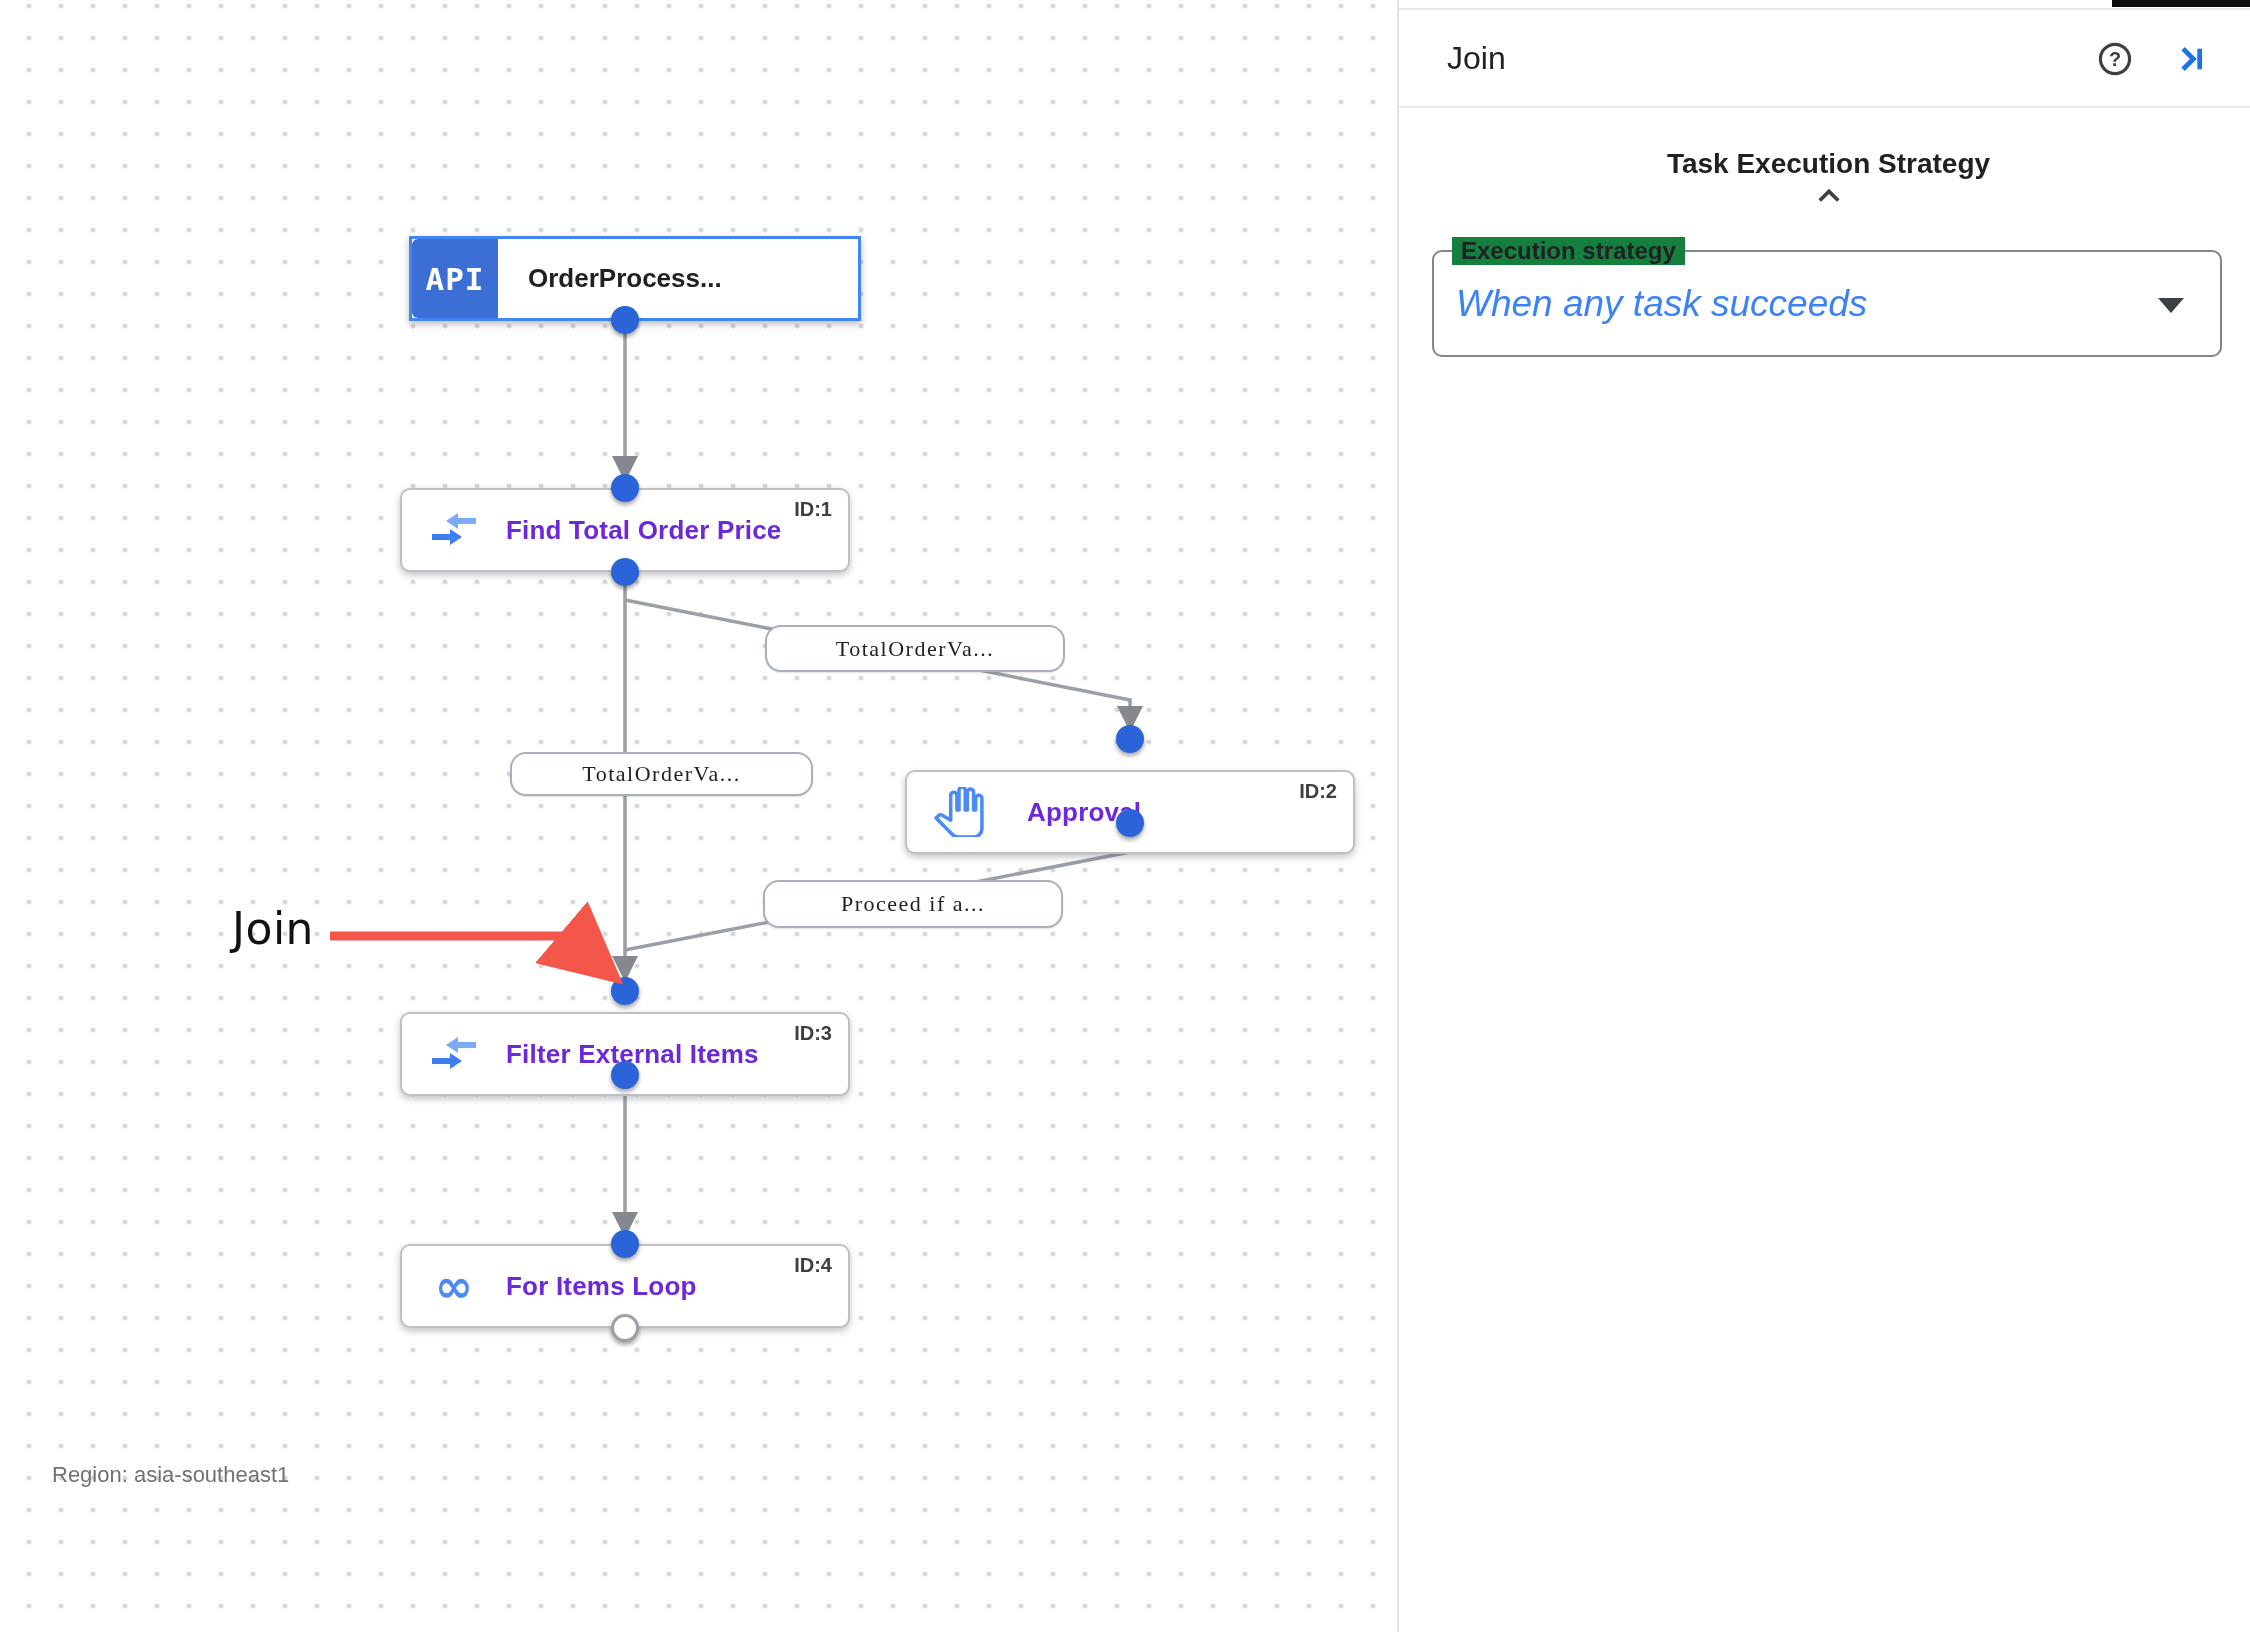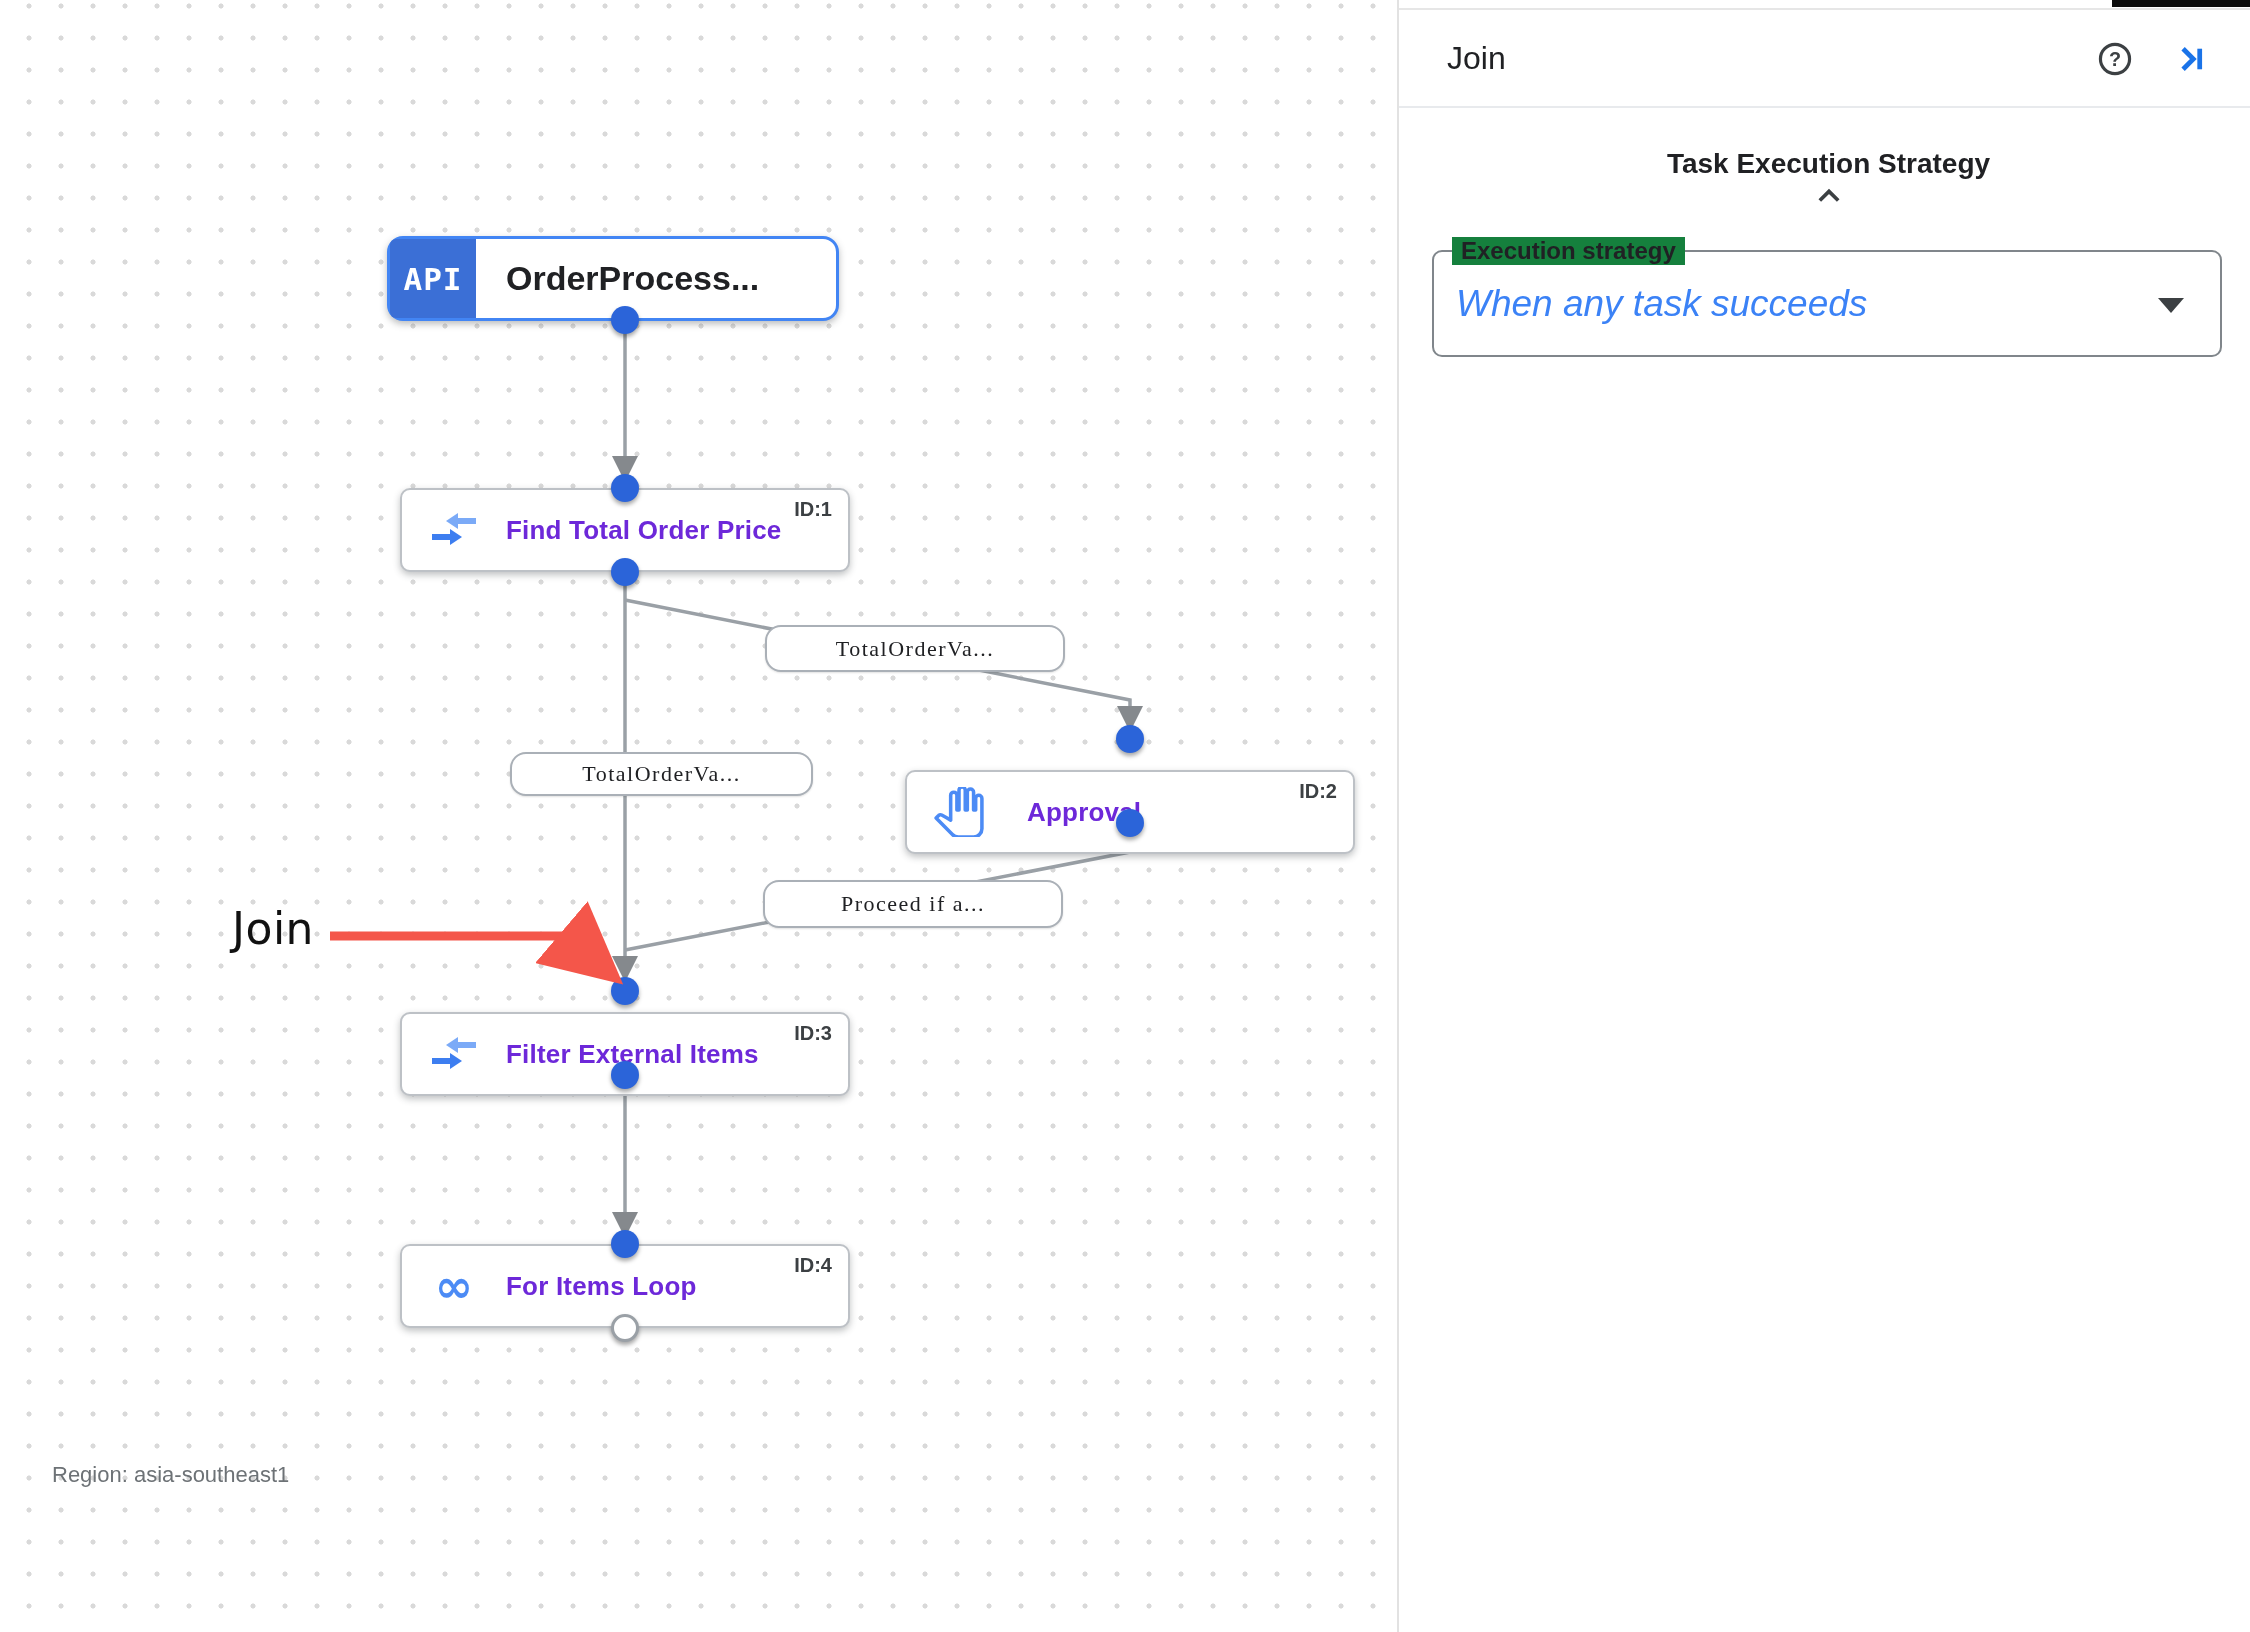--- a/index.html
+++ b/index.html
@@ -25,31 +25,31 @@
   }
   .node .icon-wrap { width:104px; display:flex; align-items:center; justify-content:center; flex:0 0 auto; }
   .node .title { font-size:26px; font-weight:bold; color:#6d28d9; letter-spacing:.2px; }
   .node .idtag { position:absolute; top:8px; right:16px; font-size:20px; color:#3c4043; font-weight:bold; }
   #node-find   { left:400px; top:488px; }
   #node-approval { left:905px; top:770px;gap:16px; }
   #node-filter { left:400px; top:1012px; }
   #node-foreach{ left:400px; top:1244px; }
 
   #node-trigger {
-    position:absolute; left:387px; top:236px; width:452px; height:85px;
-    background:#fff; border:3px solid #4285f4; border-radius:16px; z-index:3;
+    position:absolute; left:409px; top:236px; width:452px; height:85px;
+    background:#fff; border:3px solid #4285f4; border-radius:0; z-index:3;
     box-shadow:0 3px 7px rgba(60,64,67,.35); display:flex; align-items:center;
   }
   #node-trigger .api-badge {
     width:86px; height:100%; background:#3b6fd6; color:#fff; border-radius:6px 0 0 6px;
     display:flex; align-items:center; justify-content:center;
     font-family:"DejaVu Sans Mono", monospace; font-weight:bold; font-size:31px; letter-spacing:1px;
     flex:0 0 auto;
   }
-  #node-trigger .title { font-size:34px; font-weight:bold; color:#202124; margin-left:30px; }
+  #node-trigger .title { font-size:26px; font-weight:bold; color:#202124; margin-left:30px; }
 
   .infinity { font-family:"DejaVu Sans", sans-serif; font-weight:bold; font-size:46px; color:#4c8bf5; line-height:40px; }
 
   
   .dot { position:absolute; width:28px; height:28px; border-radius:50%; background:#2b64d9;
          z-index:4; box-shadow:0 3px 4px rgba(0,0,0,.35); }
   .dot.open { background:#fff; border:3.5px solid #9aa0a6; }
 
   
   .edge-label {

